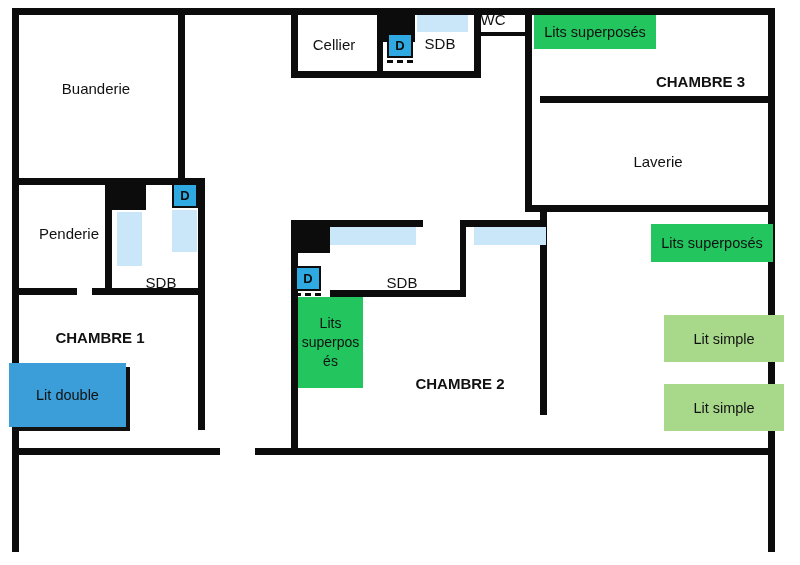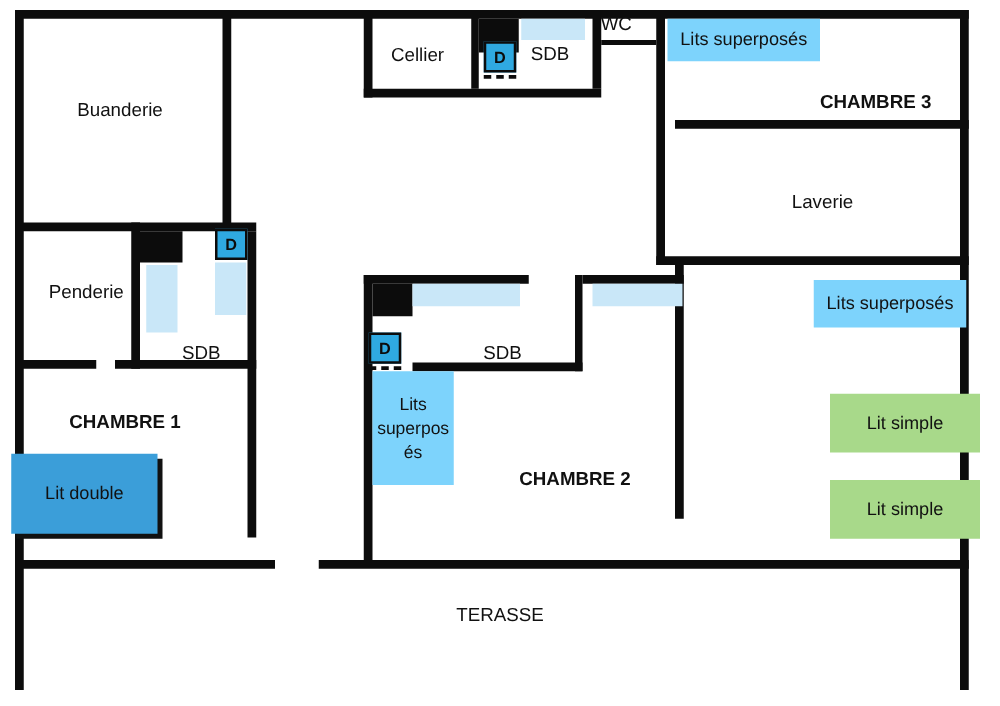--- a/index.html
+++ b/index.html
@@ -3,21 +3,21 @@
 <meta charset="utf-8">
 <style>
   html, body { margin:0; padding:0; background:#ffffff; }
   body { font-family:"Liberation Sans", sans-serif; }
   .plan { position:relative; width:800px; height:565px; background:#ffffff; overflow:hidden; color:#111; }
   .wall { position:absolute; background:#0c0c0c; }
   .label { position:absolute; font-size:15px; text-align:center; line-height:1.2; color:#111; white-space:nowrap; }
   .label.bold { font-weight:700;margin-top:11px; }
   .bed { position:absolute; display:flex; align-items:center; justify-content:center; text-align:center; font-size:14.5px; color:#111; }
   .bed-blue  { background:#3b9ed9; box-shadow:4px 4px 0 #111; }
-  .bed-pink  { background:#7dd3fc; }
+  .bed-pink  { background:#22c55e; }
   .bed-green { background:#a8d98a;margin-left:10px; }
   .bed-vertical { overflow-wrap:anywhere; white-space:normal; padding:3px; line-height:1.35; font-size:14px; }
   .dmark { position:absolute; width:26px; height:25px; background:#2fa9e1; border:2px solid #0c0c0c; box-sizing:border-box;
            display:flex; align-items:center; justify-content:center; font-size:13px; font-weight:700; color:#0c0c0c; }
   .blacksq { position:absolute; background:#0c0c0c; }
   .window { position:absolute; background:#c9e7f8; }
   .dash { position:absolute; height:0; border-top:3px dashed #0c0c0c; }
   .footer { position:absolute; left:12px; top:526px; width:763px; height:26px; background:#0c0c0c; color:#ffffff;
             display:flex; align-items:center; justify-content:center; font-weight:700; font-size:15px; }
 </style>
@@ -82,16 +82,15 @@
   <div class="label" style="left:9px;top:225px;width:120px">Penderie</div>
   <div class="label" style="left:136px;top:274px;width:50px">SDB</div>
   <div class="label bold" style="left:25px;top:318px;width:150px">CHAMBRE 1</div>
   <div class="label" style="left:294px;top:36px;width:80px">Cellier</div>
   <div class="label" style="left:414px;top:35px;width:52px">SDB</div>
   <div class="label" style="left:473px;top:11px;width:40px">WC</div>
   <div class="label bold" style="left:628px;top:62px;width:145px">CHAMBRE 3</div>
   <div class="label" style="left:598px;top:153px;width:120px">Laverie</div>
   <div class="label" style="left:372px;top:274px;width:60px">SDB</div>
   <div class="label bold" style="left:385px;top:364px;width:150px">CHAMBRE 2</div>
-  <div class="label" style="left:325px;top:484px;width:150px">TERASSE</div>
 
 
 </div>
 
 </body></html>

